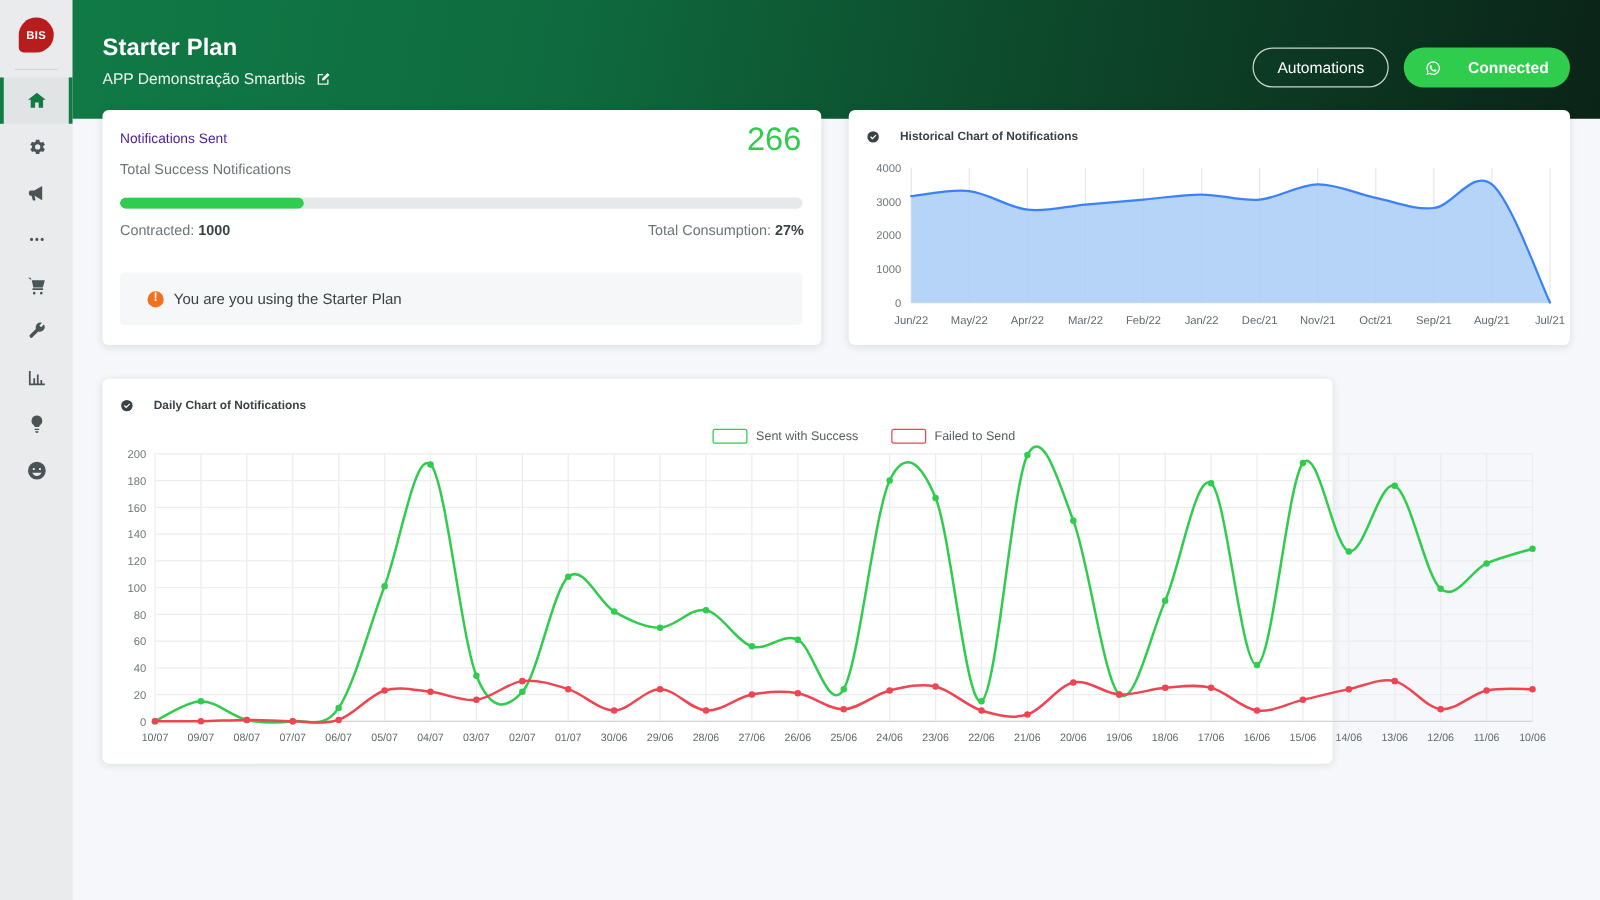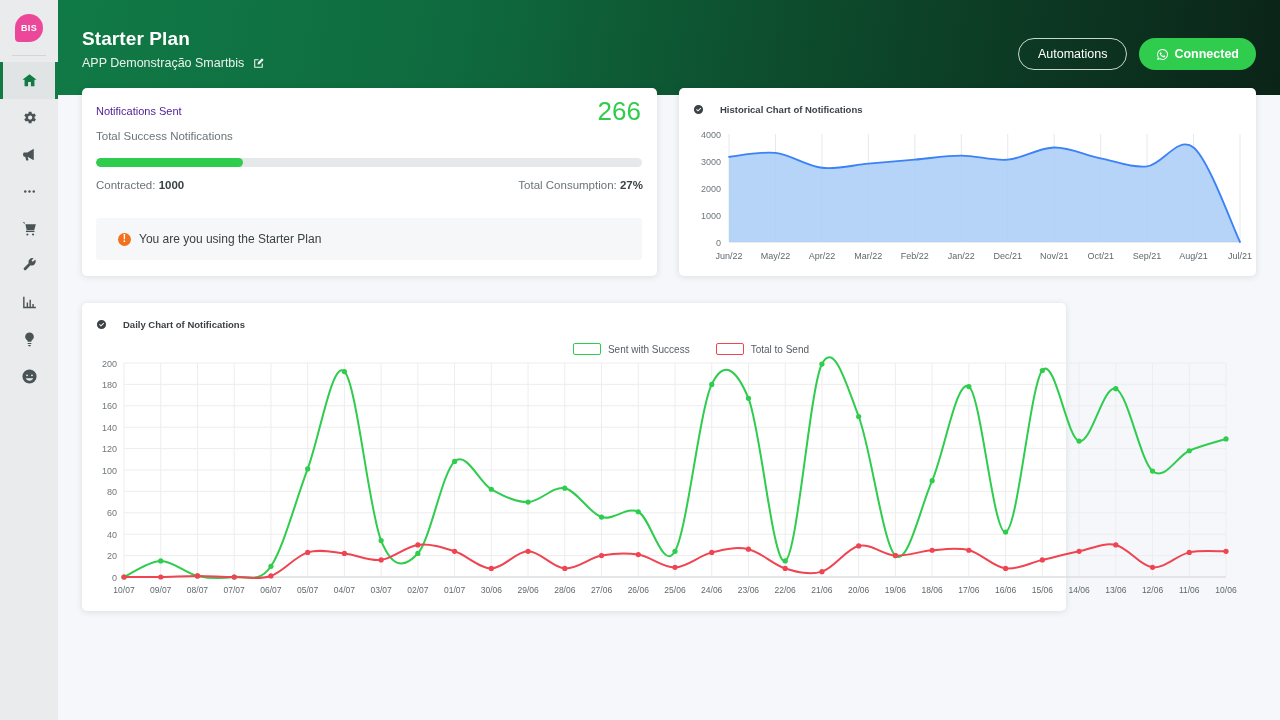--- a/index.html
+++ b/index.html
@@ -15,21 +15,21 @@
   
   #sidebar {
     position: absolute; left: 0; top: 0;
     width: 58px; height: 720px;
     background: #e9ebec;
     display: flex; flex-direction: column; align-items: center;
   }
   #logo-wrap { margin-top: 14px; margin-bottom: 13px; }
   .logo-bubble {
     width: 28px; height: 28px; border-radius: 50% 50% 50% 4px;
-    background: #ec4899; display: flex; align-items: center; justify-content: center;
+    background: #b91c1c; display: flex; align-items: center; justify-content: center;
     color: #fff; font-size: 9px; font-weight: 700; letter-spacing: .3px;
   }
   #sidebar-divider { width: 34px; height: 1px; background: #d2d6d8; }
   #nav { margin-top: 6px; width: 58px; }
   .nav-item {
     position: relative; width: 58px; height: 37px;
     display: flex; align-items: center; justify-content: center;
     color: #4a5356; cursor: pointer;
   }
   .nav-item.active { background: #e1e4e5; color: #127a43; }
@@ -54,21 +54,21 @@
   #edit-icon { width:13px; height:13px; fill:#eaf3ee; cursor:pointer; }
   #header-actions { position:absolute; right:24px; top:38px; display:flex; align-items:center; gap:12px; }
   #btn-automations {
     height:32px; padding:0 19px; border:1px solid #c9d6cf; border-radius:16px;
     background:transparent; color:#ffffff; font-size:12.5px; cursor:pointer;
     font-family:"Liberation Sans",sans-serif; display:flex; align-items:center;
   }
   #btn-connected {
     height:32px; padding:0 17px; border:none; border-radius:16px;
     background:#2fcc4e; color:#fff; font-size:12.5px; font-weight:600; cursor:pointer;
-    display:flex; align-items:center; gap:5px;
+    display:flex; align-items:center; gap:21px;
     font-family:"Liberation Sans",sans-serif;
   }
   #btn-connected svg { width:13px; height:13px; fill:#fff; }
 
   
   .card { position:absolute; background:#fff; border-radius:5px; box-shadow:0 1px 7px rgba(20,40,30,.11); }
   #card-notifications { left:82px; top:88px; width:575px; height:188px; }
   #card-historical   { left:679px; top:88px; width:577px; height:188px; }
   #card-daily        { left:82px; top:303px; width:984px; height:308px; }
 
@@ -279,21 +279,21 @@
       <span class="card-head-label">Daily Chart of Notifications</span>
     </div>
 
     <div id="daily-legend">
       <div class="legend-item">
         <span class="legend-swatch success"></span>
         <span class="legend-label">Sent with Success</span>
       </div>
       <div class="legend-item">
         <span class="legend-swatch failed"></span>
-        <span class="legend-label">Total to Send</span>
+        <span class="legend-label">Failed to Send</span>
       </div>
     </div>
 
     <svg id="daily-chart" viewBox="0 0 1174 260" preserveAspectRatio="none">
         <line x1="42" y1="228" x2="1144" y2="228" stroke="#ededee" stroke-width="1"></line>
         <text x="35" y="231.5" text-anchor="end" font-size="9" fill="#6f777b">0</text>
         <line x1="42" y1="206.6" x2="1144" y2="206.6" stroke="#ededee" stroke-width="1"></line>
         <text x="35" y="210.1" text-anchor="end" font-size="9" fill="#6f777b">20</text>
         <line x1="42" y1="185.2" x2="1144" y2="185.2" stroke="#ededee" stroke-width="1"></line>
         <text x="35" y="188.7" text-anchor="end" font-size="9" fill="#6f777b">40</text>

